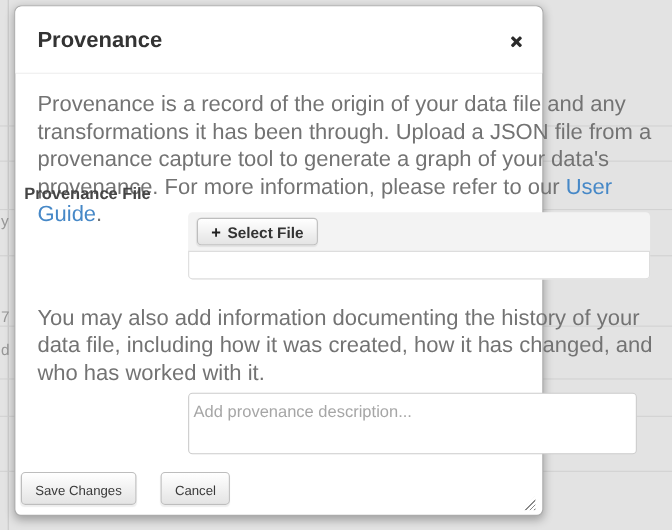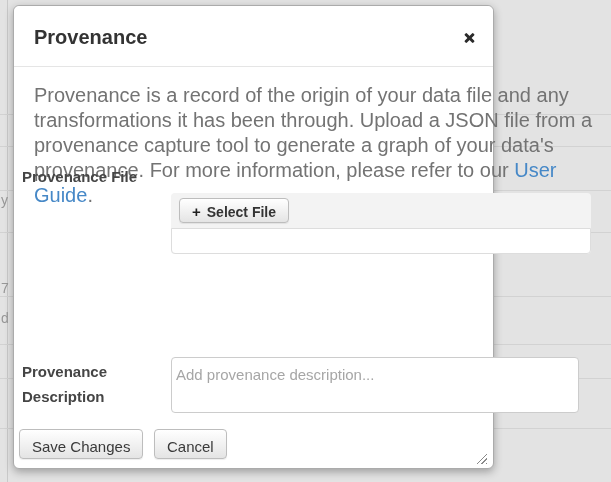--- a/index.html
+++ b/index.html
@@ -123,24 +123,24 @@
     font-family: "Liberation Sans", sans-serif;
     font-size: 15px; color: #555555;
     resize: none; outline: none;
   }
   .desc-textarea::placeholder { color: #a6a6a6; opacity: 1; }
 
   
   .btn-footer {
     position: absolute; top: 423px;
     height: 30px; padding: 4px 12px 0 12px;
-    font-size: 15px; color: #3a3a3a;
+    font-size: 12px; color: #3a3a3a;
   }
   .btn-save { left: 5px; }
-  .btn-cancel { left: 140px; }
+  .btn-cancel { left: 132px; }
 
   
   .resize-grip {
     position: absolute; right: 6px; bottom: 4px;
     width: 13px; height: 13px;
     background: repeating-linear-gradient(135deg, transparent 0 2px, #8a8a8a 2px 3px);
     clip-path: polygon(100% 0, 100% 100%, 0 100%);
     cursor: se-resize;
   }
 </style>
@@ -175,22 +175,22 @@
 
     <div class="form-label label-file">Provenance File</div>
 
     <div class="file-panel">
       <div class="file-panel-top">
         <button class="btn btn-select"><span class="plus-icon">+</span><span>Select File</span></button>
       </div>
       <div class="file-list"></div>
     </div>
 
+    <p class="para history">You may also add information documenting the history of your data file, including how it was created, how it has changed, and who has worked with it.</p>
 
-    <div class="form-label label-desc">Provenance Description</div>
     <textarea class="desc-textarea" placeholder="Add provenance description..." style=""></textarea>
 
     <button class="btn btn-footer btn-save">Save Changes</button>
     <button class="btn btn-footer btn-cancel">Cancel</button>
 
     <div class="resize-grip"></div>
   </div>
 
 </div>
 

